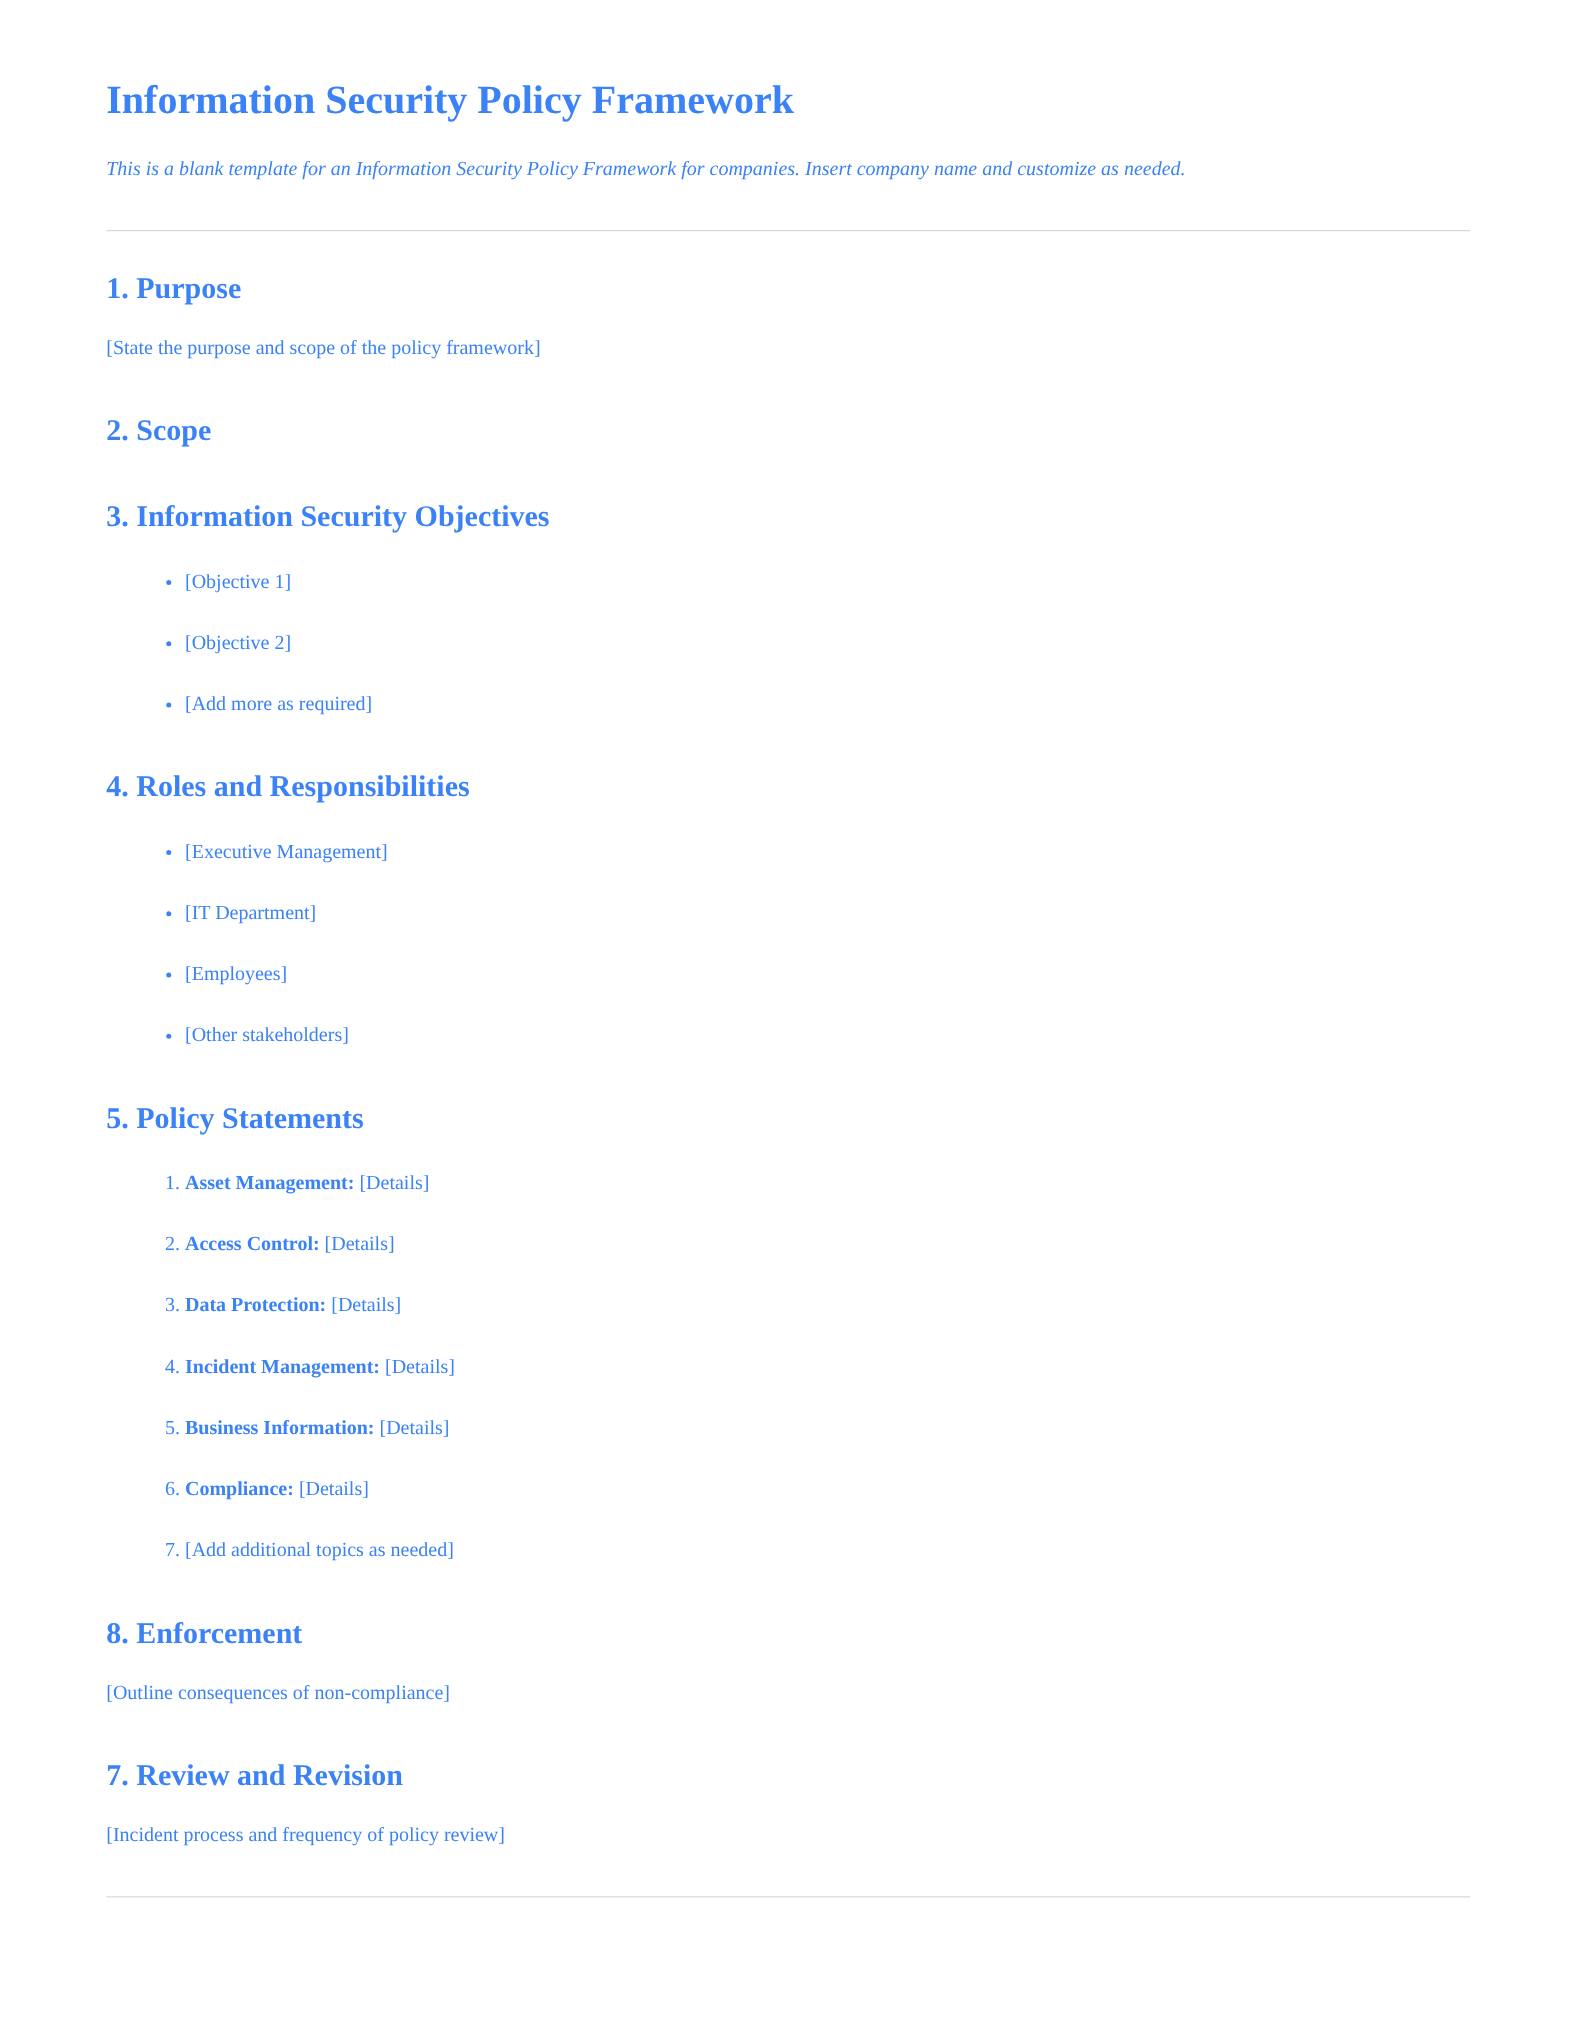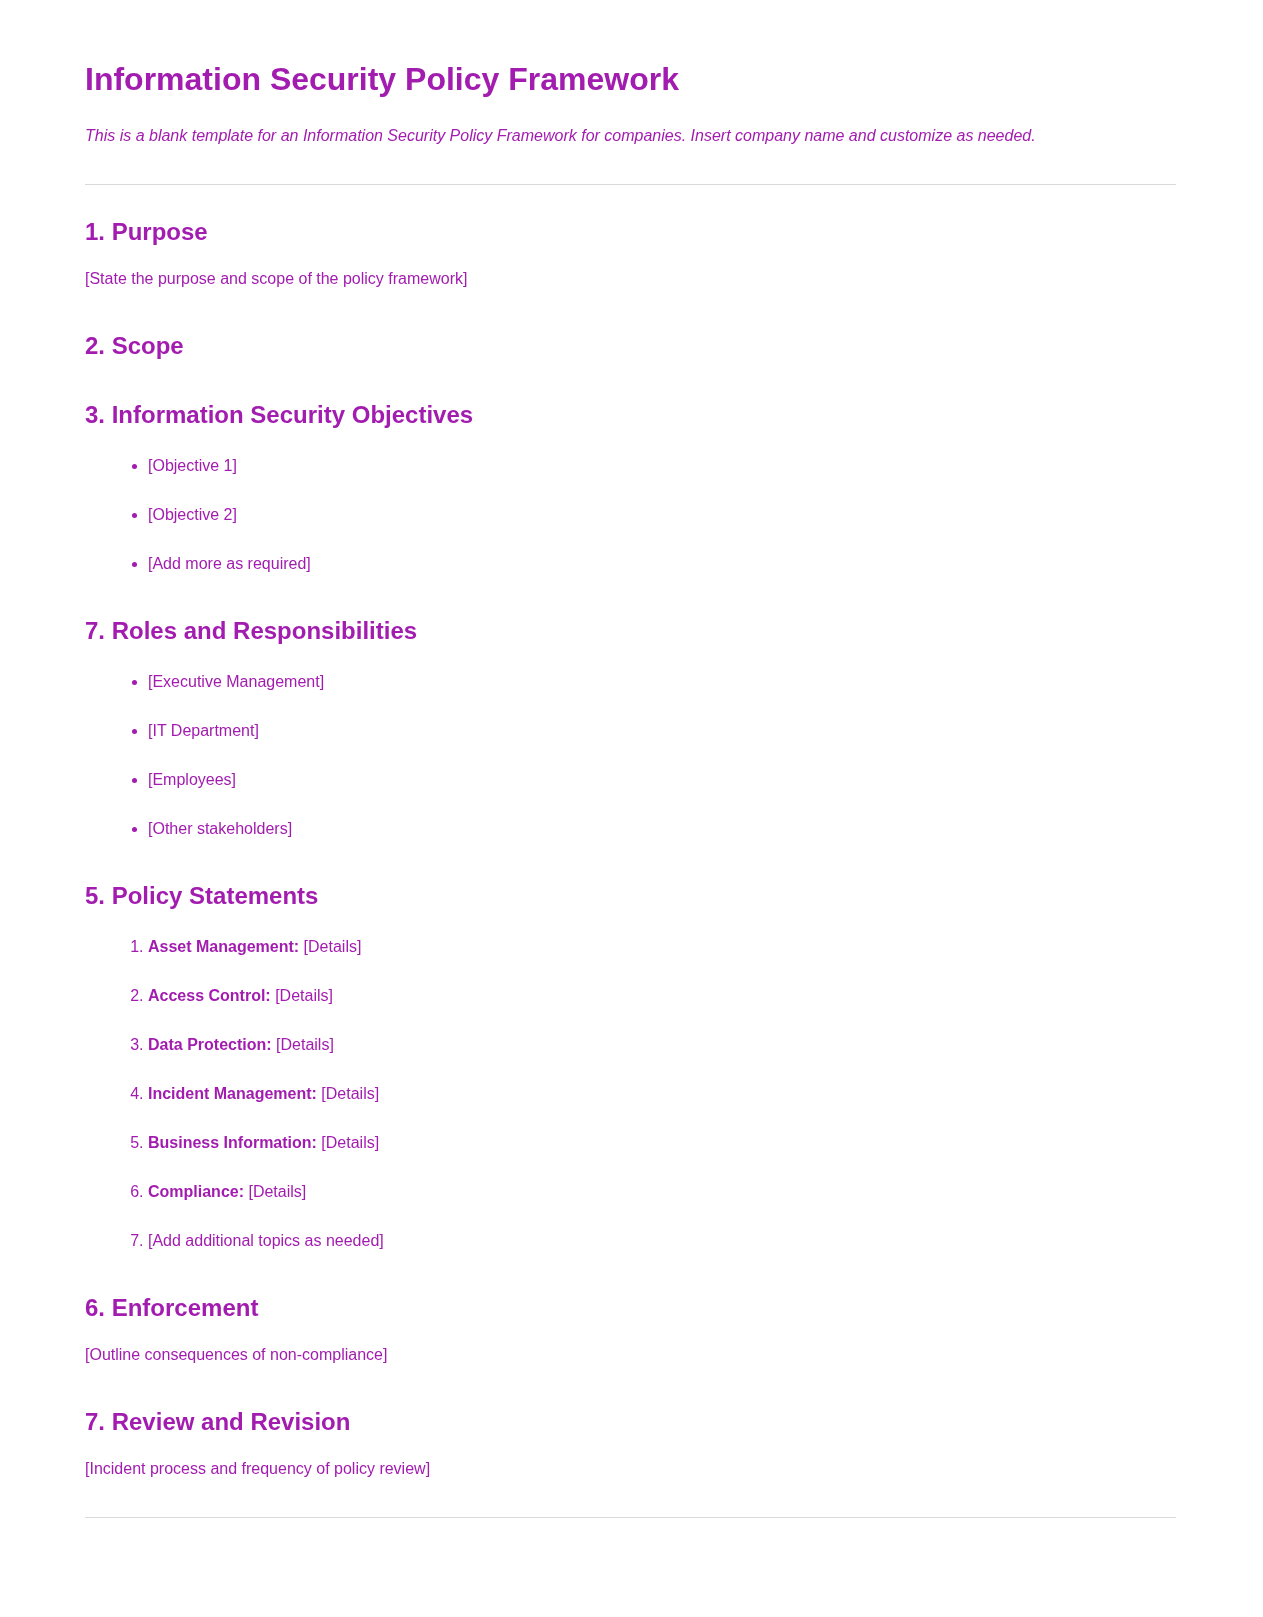--- a/index.html
+++ b/index.html
@@ -3,22 +3,22 @@
 <meta charset="utf-8">
 <style>
   html, body { margin: 0; padding: 0; background: #ffffff; }
   .page {
     position: relative;
     width: 1263px;
     height: 1617px;
     box-sizing: border-box;
     padding: 61px 87px 0 85px;
     background: #ffffff;
-    color: #a21caf;
-    font-family: Liberation Sans, sans-serif;
+    color: #3b82f6;
+    font-family: Liberation Serif, serif;
     overflow: hidden;
   }
   h1.doc-title {
     margin: 0;
     font-size: 32px;
     line-height: 37px;
     font-weight: 700;
   }
   p.doc-subtitle {
     margin: 26px 0 0 0;
@@ -78,21 +78,21 @@
   <section>
     <h2 class="section-heading">3. Information Security Objectives</h2>
     <ul class="section-bullets">
       <li>[Objective 1]</li>
       <li>[Objective 2]</li>
       <li>[Add more as required]</li>
     </ul>
   </section>
 
   <section>
-    <h2 class="section-heading">7. Roles and Responsibilities</h2>
+    <h2 class="section-heading">4. Roles and Responsibilities</h2>
     <ul class="section-bullets">
       <li>[Executive Management]</li>
       <li>[IT Department]</li>
       <li>[Employees]</li>
       <li>[Other stakeholders]</li>
     </ul>
   </section>
 
   <section>
     <h2 class="section-heading">5. Policy Statements</h2>
@@ -101,21 +101,21 @@
       <li><strong>Access Control:</strong> <span>[Details]</span></li>
       <li><strong>Data Protection:</strong> <span>[Details]</span></li>
       <li><strong>Incident Management:</strong> <span>[Details]</span></li>
       <li><strong>Business Information:</strong> <span>[Details]</span></li>
       <li><strong>Compliance:</strong> <span>[Details]</span></li>
       <li><strong></strong> <span>[Add additional topics as needed]</span></li>
     </ol>
   </section>
 
   <section>
-    <h2 class="section-heading">6. Enforcement</h2>
+    <h2 class="section-heading">8. Enforcement</h2>
     <p class="section-paragraph">[Outline consequences of non-compliance]</p>
   </section>
 
   <section>
     <h2 class="section-heading">7. Review and Revision</h2>
     <p class="section-paragraph">[Incident process and frequency of policy review]</p>
   </section>
 
   <hr class="divider">
 

